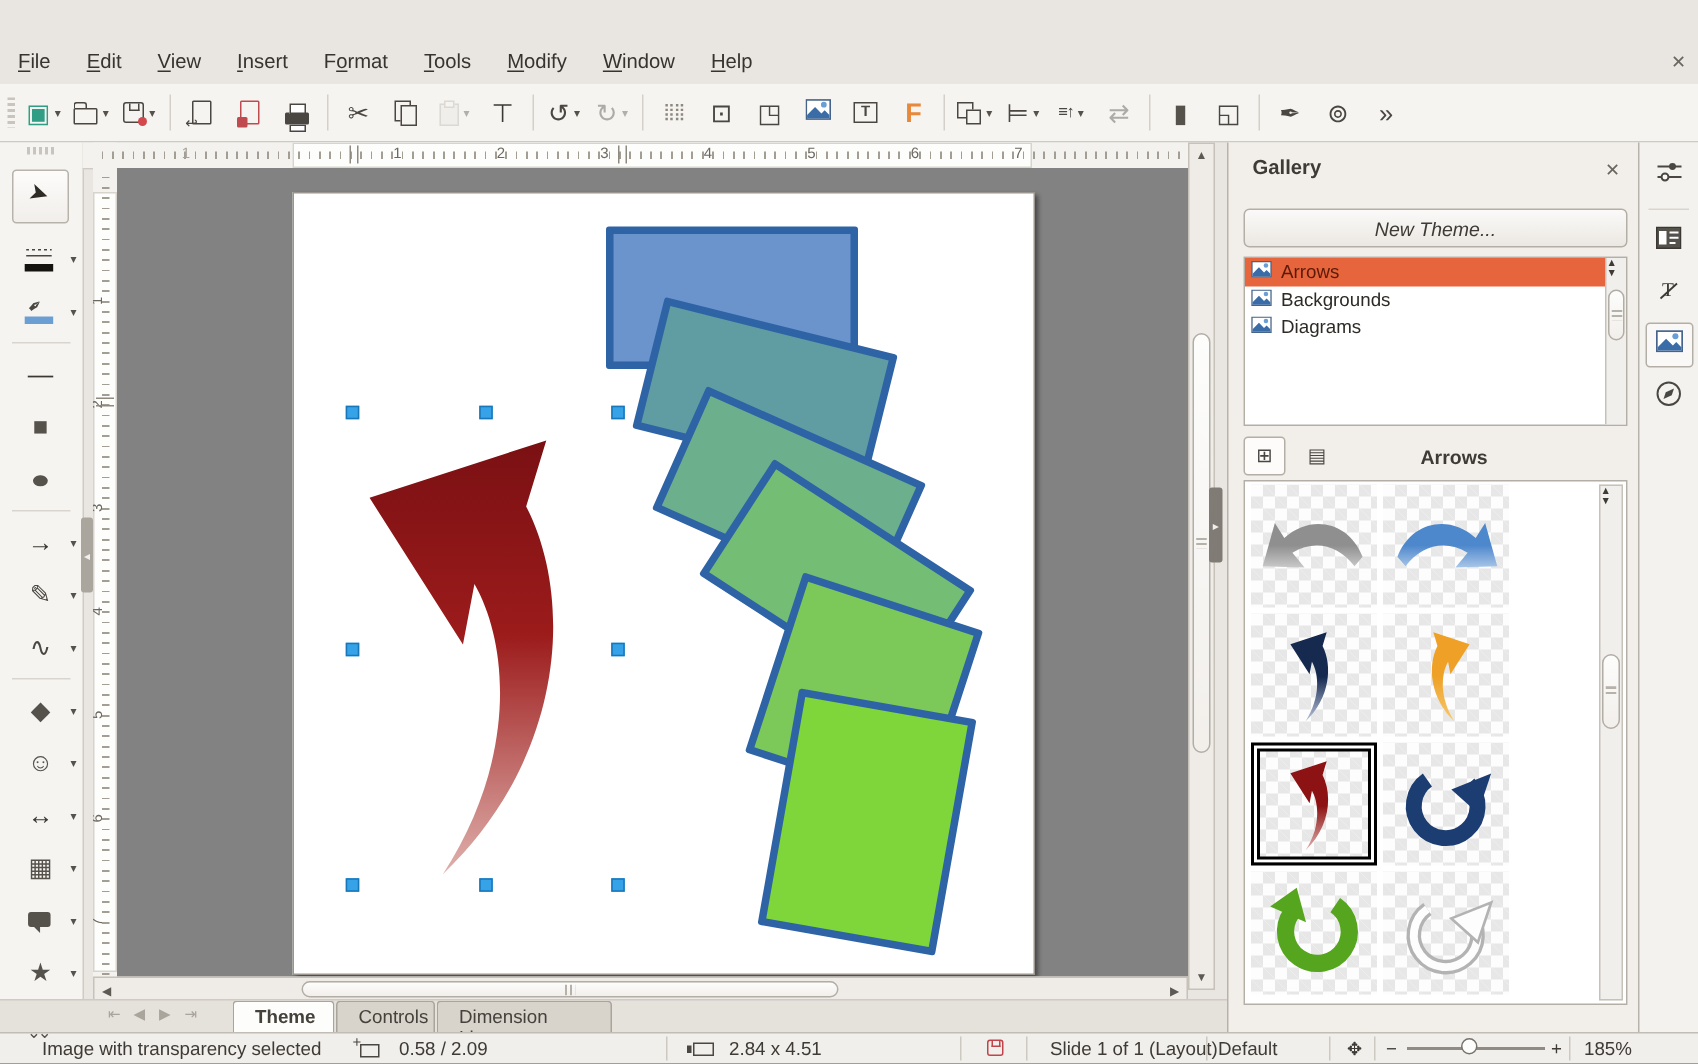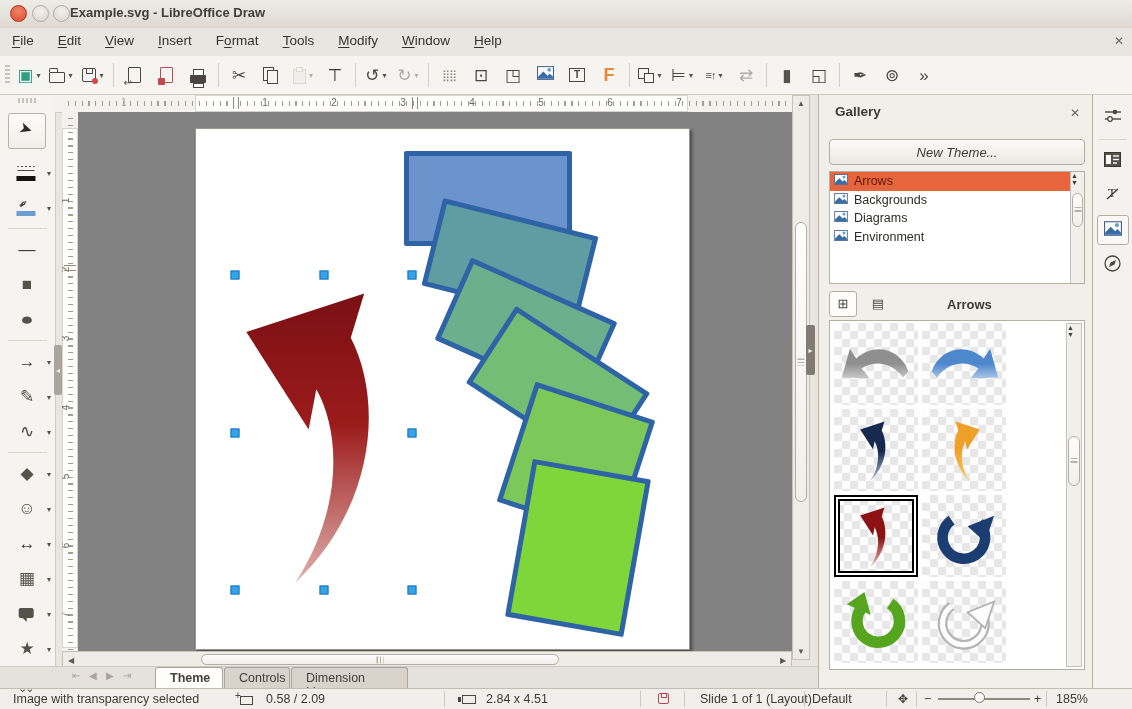--- a/index.html
+++ b/index.html
@@ -176,26 +176,20 @@
   .sitem{position:absolute;top:2.5px;white-space:nowrap;}
   #zoom-slider{position:absolute;top:9px;height:2px;background:#8f8a82;}
   #zoom-knob{position:absolute;top:3px;width:11px;height:11px;border-radius:50%;background:#fdfdfc;
     border:1px solid #77736c;box-sizing:border-box;}
 </style>
 </head>
 <body>
 
 <div id="app">
 
-  <div id="titlebar">
-    <div class="winbtn close" style="left:10px"></div>
-    <div class="winbtn" style="left:32px"></div>
-    <div class="winbtn" style="left:53px"></div>
-    <div id="win-title">Example.svg - LibreOffice Draw</div>
-  </div>
 
   <div id="menubar">
     <span id="menubar-close">✕</span>
   <span class="menu-item"><u>F</u>ile</span><span class="menu-item"><u>E</u>dit</span><span class="menu-item"><u>V</u>iew</span><span class="menu-item"><u>I</u>nsert</span><span class="menu-item">F<u>o</u>rmat</span><span class="menu-item"><u>T</u>ools</span><span class="menu-item"><u>M</u>odify</span><span class="menu-item"><u>W</u>indow</span><span class="menu-item"><u>H</u>elp</span></div>
 
   <div id="toolbar">
     <div class="thandle"></div>
   <div class="tbtn">
         <span class="glyph" style="color: rgb(47, 158, 132);">▣</span>
         <span class="dd">▾</span>
@@ -462,28 +456,20 @@
           <span>Backgrounds</span>
         </div>
         <div class="theme-row">
           <span><svg width="14" height="11" viewBox="0 0 16 13">
               <rect x="0.5" y="0.5" width="15" height="12" fill="#fff" stroke="#46648b"></rect>
               <path d="M1 10 L6 5 L10 9 L12 7 L15 10 V12 H1 Z" fill="#3a6ca8"></path>
               <circle cx="11.5" cy="3.5" r="1.8" fill="#6b9fd4"></circle>
             </svg></span>
           <span>Diagrams</span>
         </div>
-        <div class="theme-row">
-          <span><svg width="14" height="11" viewBox="0 0 16 13">
-              <rect x="0.5" y="0.5" width="15" height="12" fill="#fff" stroke="#46648b"></rect>
-              <path d="M1 10 L6 5 L10 9 L12 7 L15 10 V12 H1 Z" fill="#3a6ca8"></path>
-              <circle cx="11.5" cy="3.5" r="1.8" fill="#6b9fd4"></circle>
-            </svg></span>
-          <span>Environment</span>
-        </div>
         <div id="theme-scroll">
         <div class="arrow" style="top:1px;font-size:7px">▲</div>
         <div class="sb-thumb">
             <div class="grip-v"></div>
           </div>
         <div class="arrow" style="bottom:1px;font-size:7px">▼</div>
       </div>
     </div>
     <div id="gallery-viewbar">
         <div class="viewbtn active">⊞</div>
@@ -634,21 +620,21 @@
       <span class="tabnav" style="left: 72px;">⇤</span>
       <span class="tabnav" style="left: 89px;">◀</span>
       <span class="tabnav" style="left: 106px;">▶</span>
       <span class="tabnav" style="left: 123px;">⇥</span>
       <div class="sheet-tab active" style="left: 155px; width: 68px;">Theme</div>
       <div class="sheet-tab" style="left: 224px; width: 66px;">Controls</div>
       <div class="sheet-tab" style="left: 291px; width: 117px;">Dimension Lines</div>
     </div>
 
   <div id="statusbar">
-    <span class="sitem" style="left:13px">Image with transparency selected</span>
+    <span class="sitem" style="left:28px">Image with transparency selected</span>
     <span class="ic ic-pos" style="position:absolute;left:240px;top:7px"></span>
     <span class="sitem" style="left:266px">0.58 / 2.09</span>
     <div class="sdiv" style="left:444px"></div>
     <span class="ic ic-size" style="position:absolute;left:462px;top:6px"></span>
     <span class="sitem" style="left:486px">2.84 x 4.51</span>
     <div class="sdiv" style="left:640px"></div>
     <span class="ic ic-save red" style="position:absolute;left:658px;top:4px"></span>
     <div class="sdiv" style="left:684px"></div>
     <span class="sitem" style="left:700px">Slide 1 of 1 (Layout)</span>
     <div class="sdiv" style="left:804px"></div>

